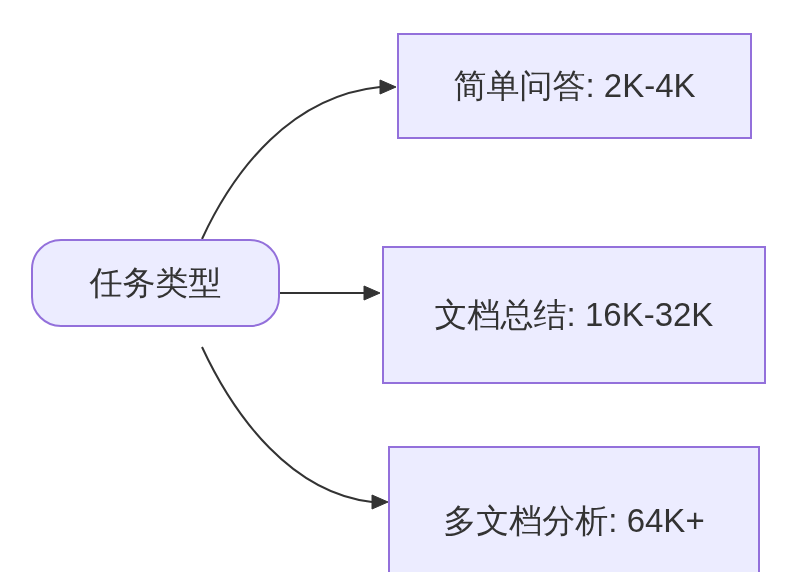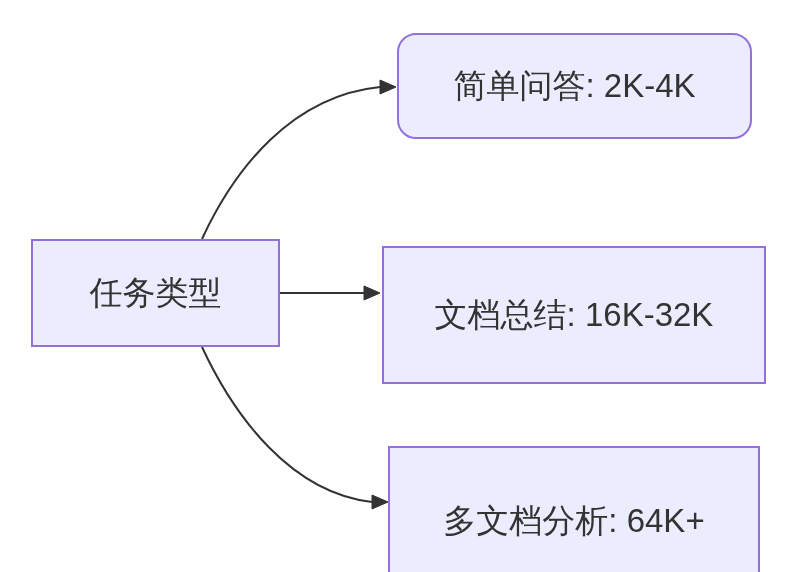--- a/index.html
+++ b/index.html
@@ -59,25 +59,25 @@
     <path class="edge" d="M202,239 C235,168 292,96 380,87"></path>
     <polygon class="arrowhead" points="396,87 380,80 380,94"></polygon>
 
     <path class="edge" d="M280,293 L364,293"></path>
     <polygon class="arrowhead" points="380,293 364,286 364,300"></polygon>
 
     <path class="edge" d="M202,347 C235,418 292,493 372,502"></path>
     <polygon class="arrowhead" points="388,502 372,495 372,509"></polygon>
   </svg>
 
-  <div class="node" style="left:31px; top:239px; width:249px; height:108px;">
+  <div class="node" style="left:31px; top:239px; width:249px; height:88px;border-radius:30px;">
     <span class="node-label">任务类型</span>
   </div>
 
-  <div class="node" style="left:397px; top:33px; width:355px; height:106px;border-radius:19px;">
+  <div class="node" style="left:397px; top:33px; width:355px; height:106px;">
     <span class="node-label">简单问答: 2K-4K</span>
   </div>
 
   <div class="node" style="left:382px; top:237px; width:384px; height:138px;margin-top:9px;">
     <span class="node-label">文档总结: 16K-32K</span>
   </div>
 
   <div class="node" style="left:388px; top:446px; width:372px; height:149px;">
     <span class="node-label">多文档分析: 64K+</span>
   </div>

